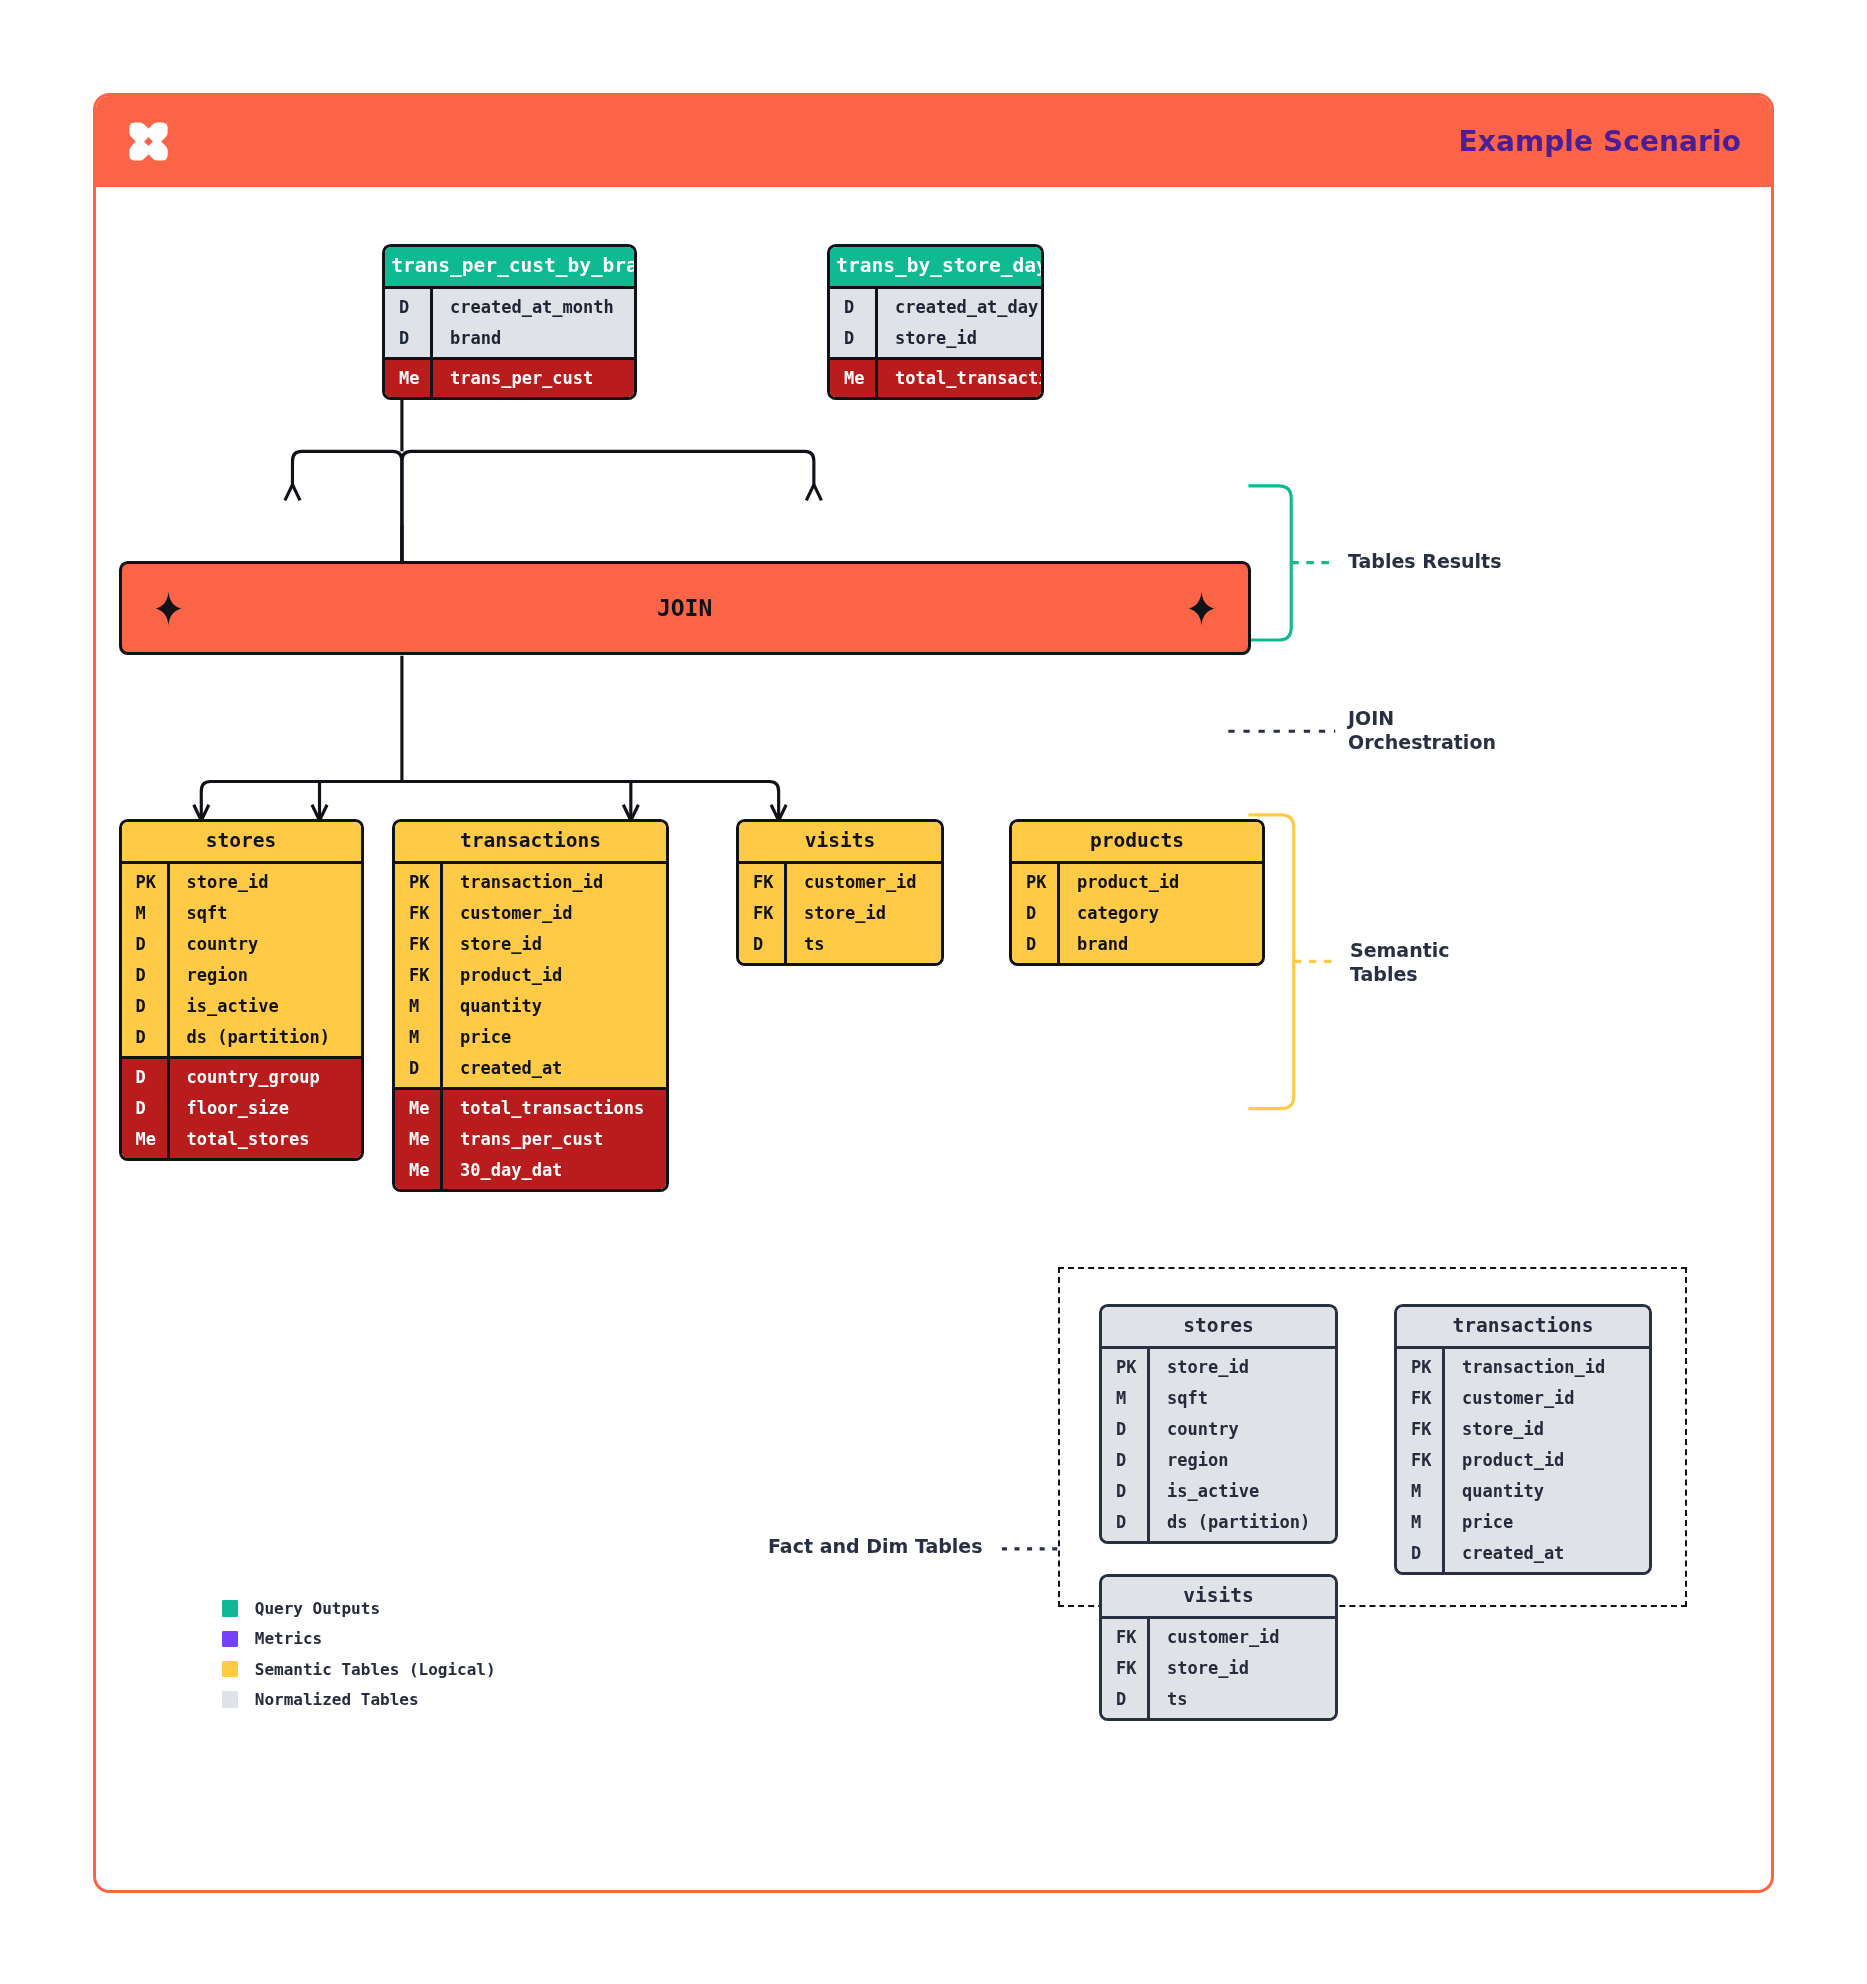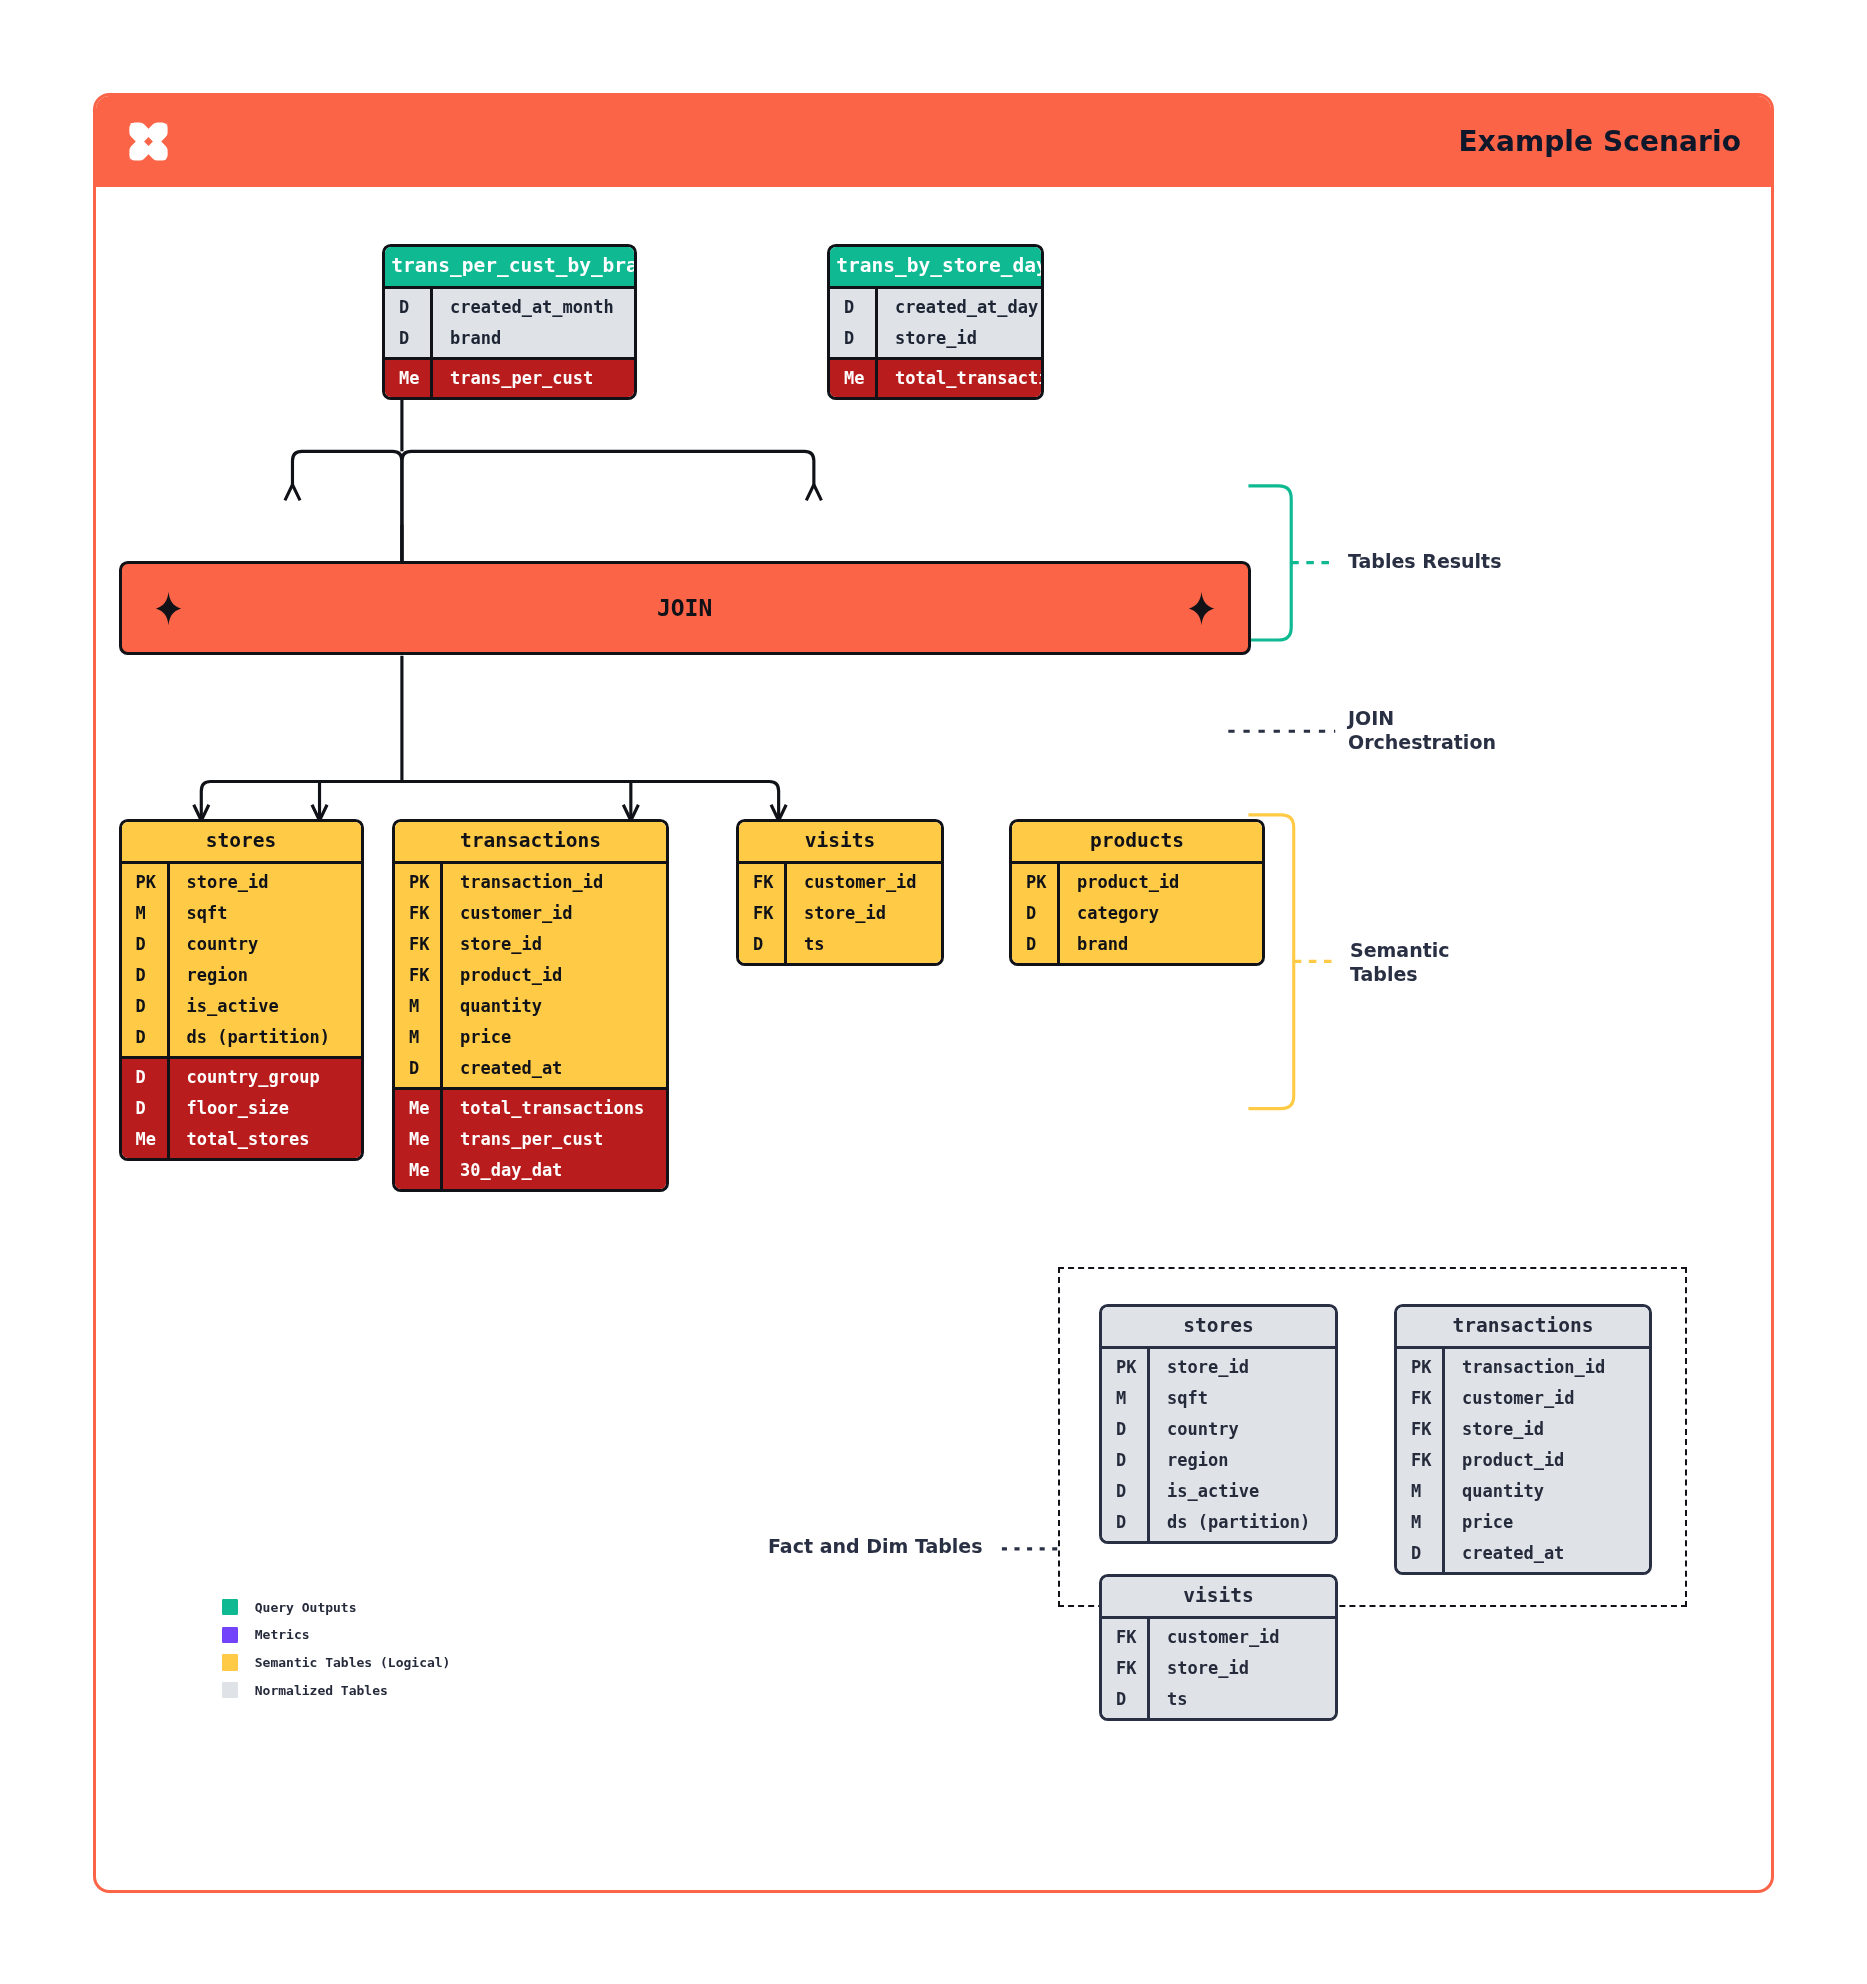--- a/index.html
+++ b/index.html
@@ -13,21 +13,21 @@
     border:3.1px solid #FC6447;border-radius:16.4px;background:#fff;box-sizing:border-box;
     overflow:hidden;
   }
   .card-header{
     position:absolute;left:0;top:0;width:100%;height:91px;background:#FC6447;
     display:flex;align-items:center;justify-content:space-between;
     padding:0 30px 0 28px;box-sizing:border-box;
   }
   .brand-logo{width:49px;height:49px;display:block;}
   .card-title{
-    font-family:"DejaVu Sans",sans-serif;font-weight:bold;font-size:28px;color:#0f172a;
+    font-family:"DejaVu Sans",sans-serif;font-weight:bold;font-size:28px;color:#4c1d95;
     letter-spacing:0.1px;
   }
 
   
   .tbl{position:absolute;border:3.1px solid #101218;border-radius:8.8px;overflow:hidden;box-sizing:border-box;}
   .tbl .thead{
     font-family:"DejaVu Sans Mono",monospace;font-weight:bold;font-size:19.5px;
     text-align:center;padding:8.2px 6.3px 9.4px;line-height:1.1;
   }
   .tbl .tsec{border-top:3.1px solid #101218;}
@@ -72,21 +72,21 @@
 
   
   .fact-box{
     position:absolute;border:2.5px dashed #101218;box-sizing:border-box;background:transparent;
   }
 
   
   .legend{position:absolute;}
   .leg-row{display:flex;align-items:center;margin-bottom:11.3px;}
   .swatch{width:16.4px;height:16.4px;margin-right:16.4px;border-radius:1.3px;}
-  .leg-txt{font-family:"DejaVu Sans Mono",monospace;font-weight:bold;font-size:13px;color:#262B3C;}
+  .leg-txt{font-family:"DejaVu Sans Mono",monospace;font-weight:bold;font-size:16px;color:#262B3C;}
 </style>
 </head>
 <body>
 
 <div class="page">
 
   <div class="card">
 
     <div class="card-header">
       <span>

